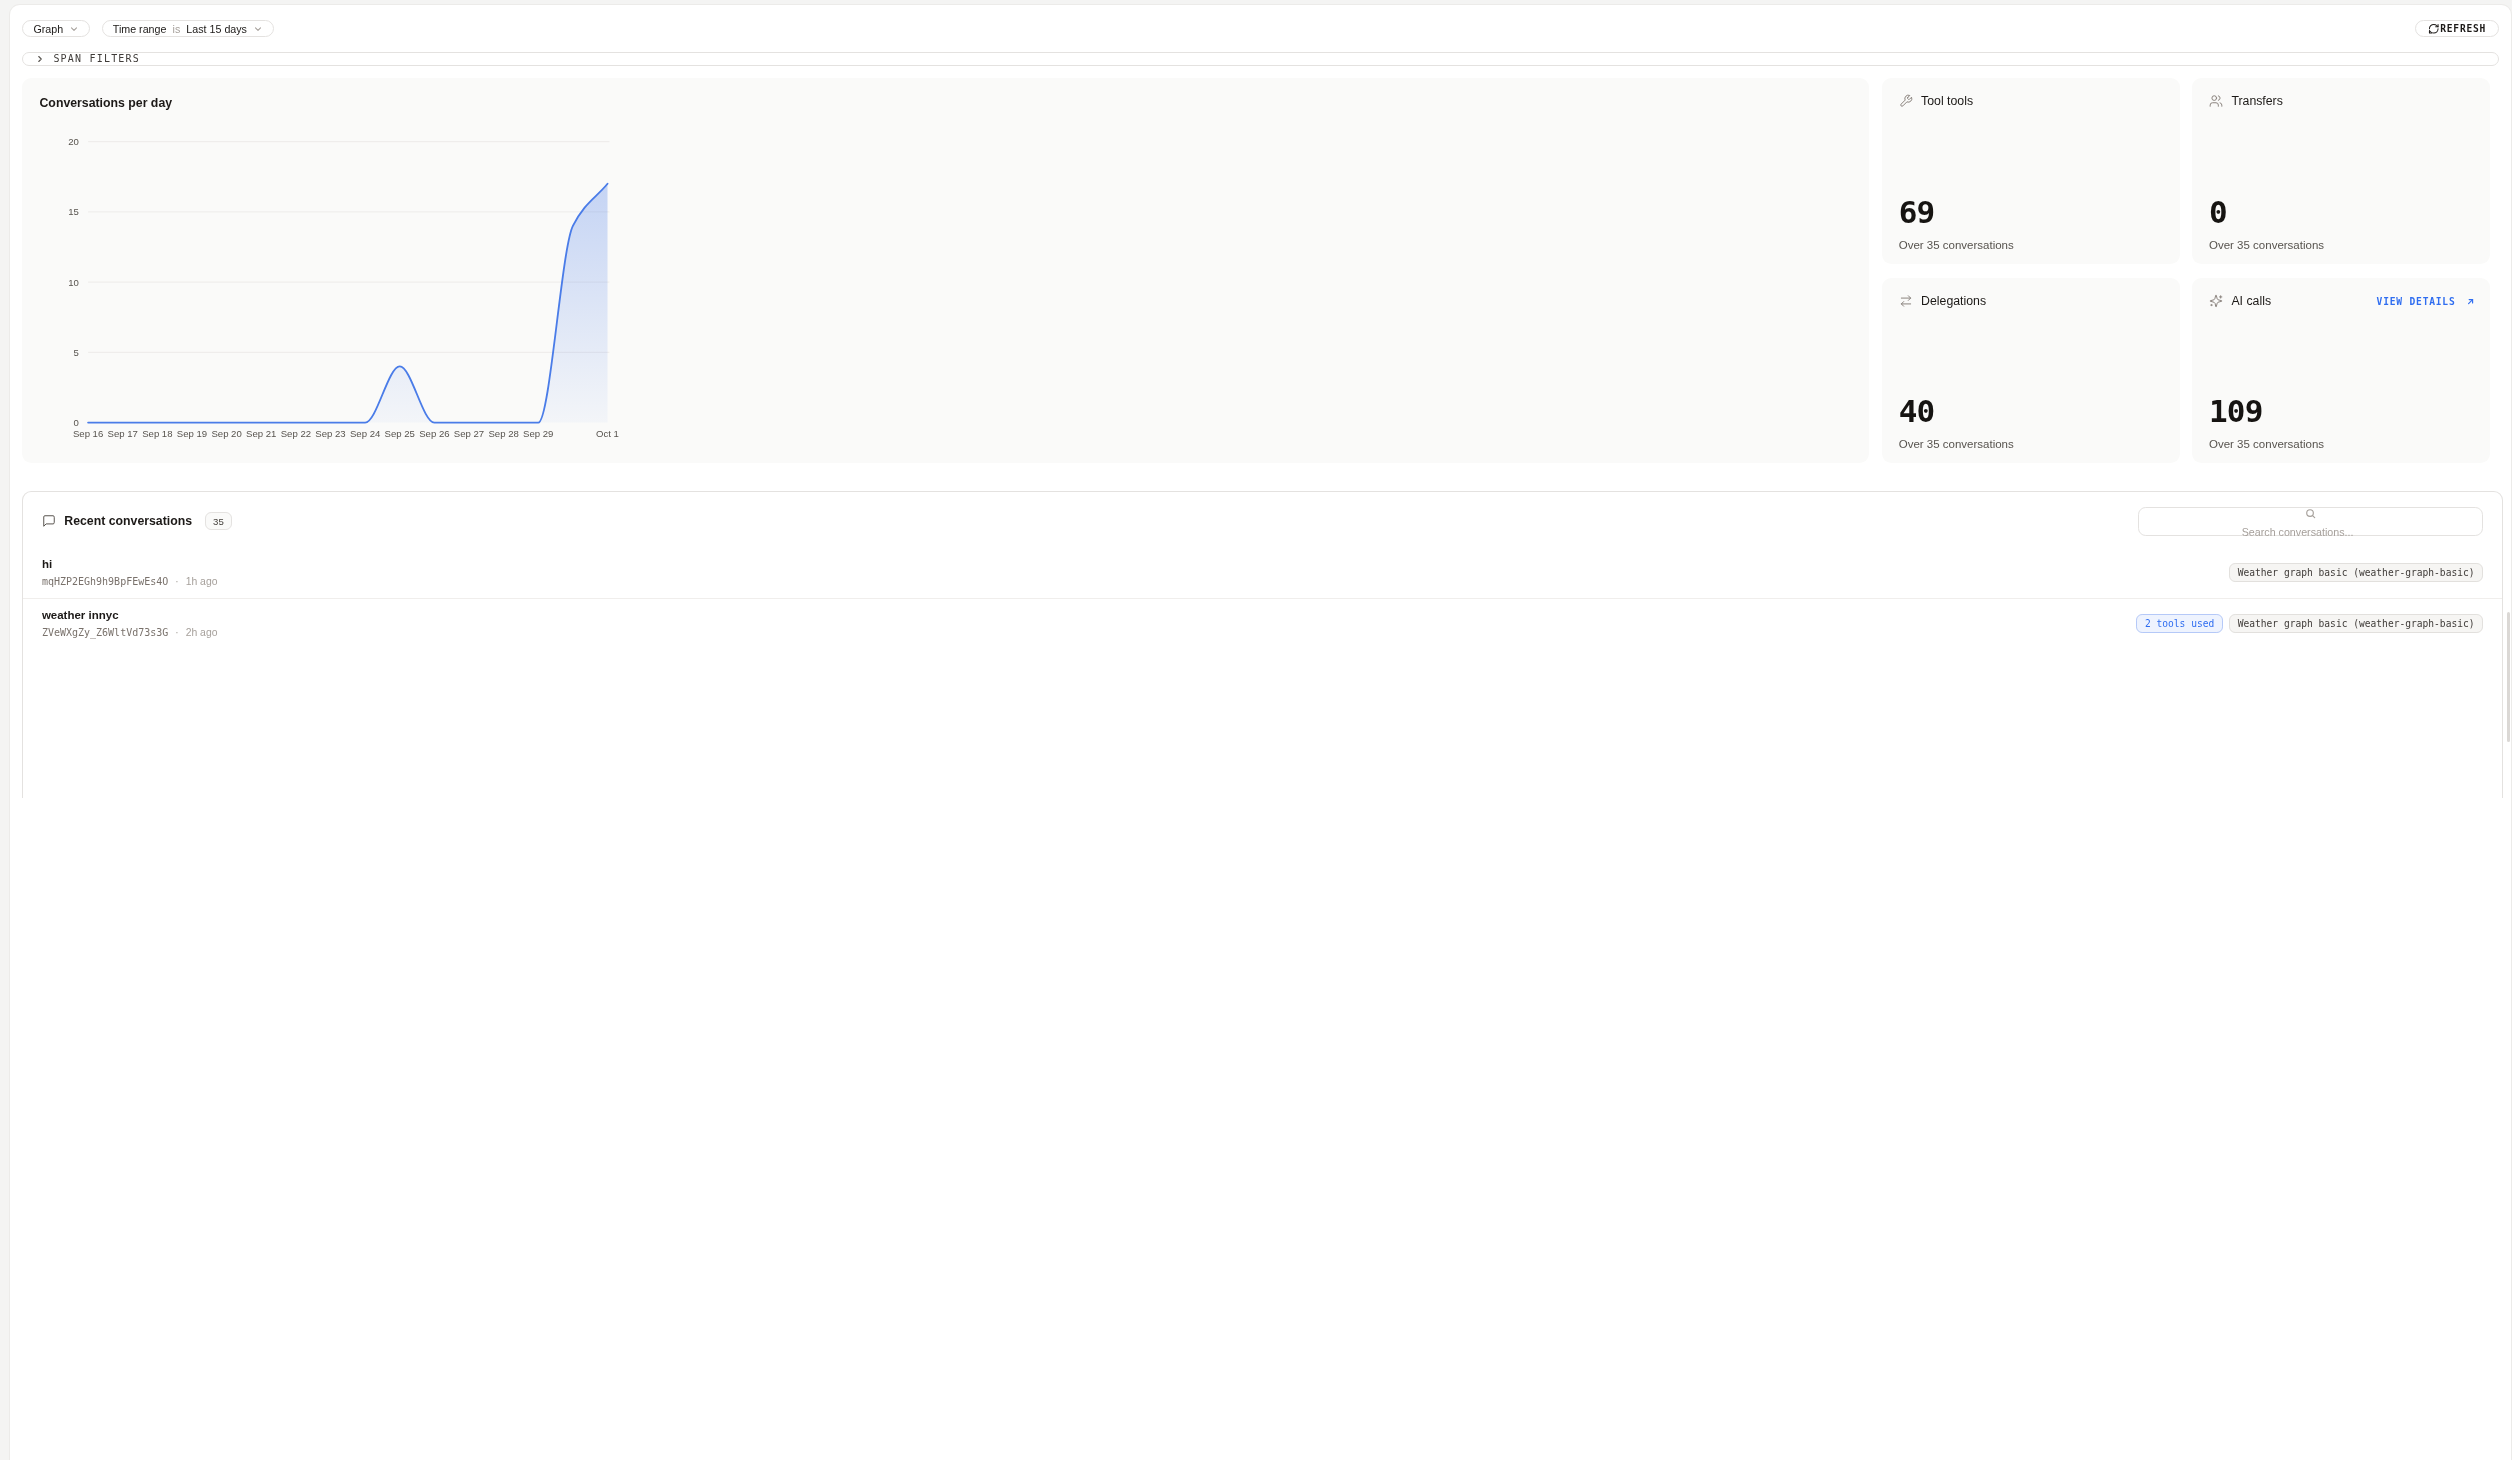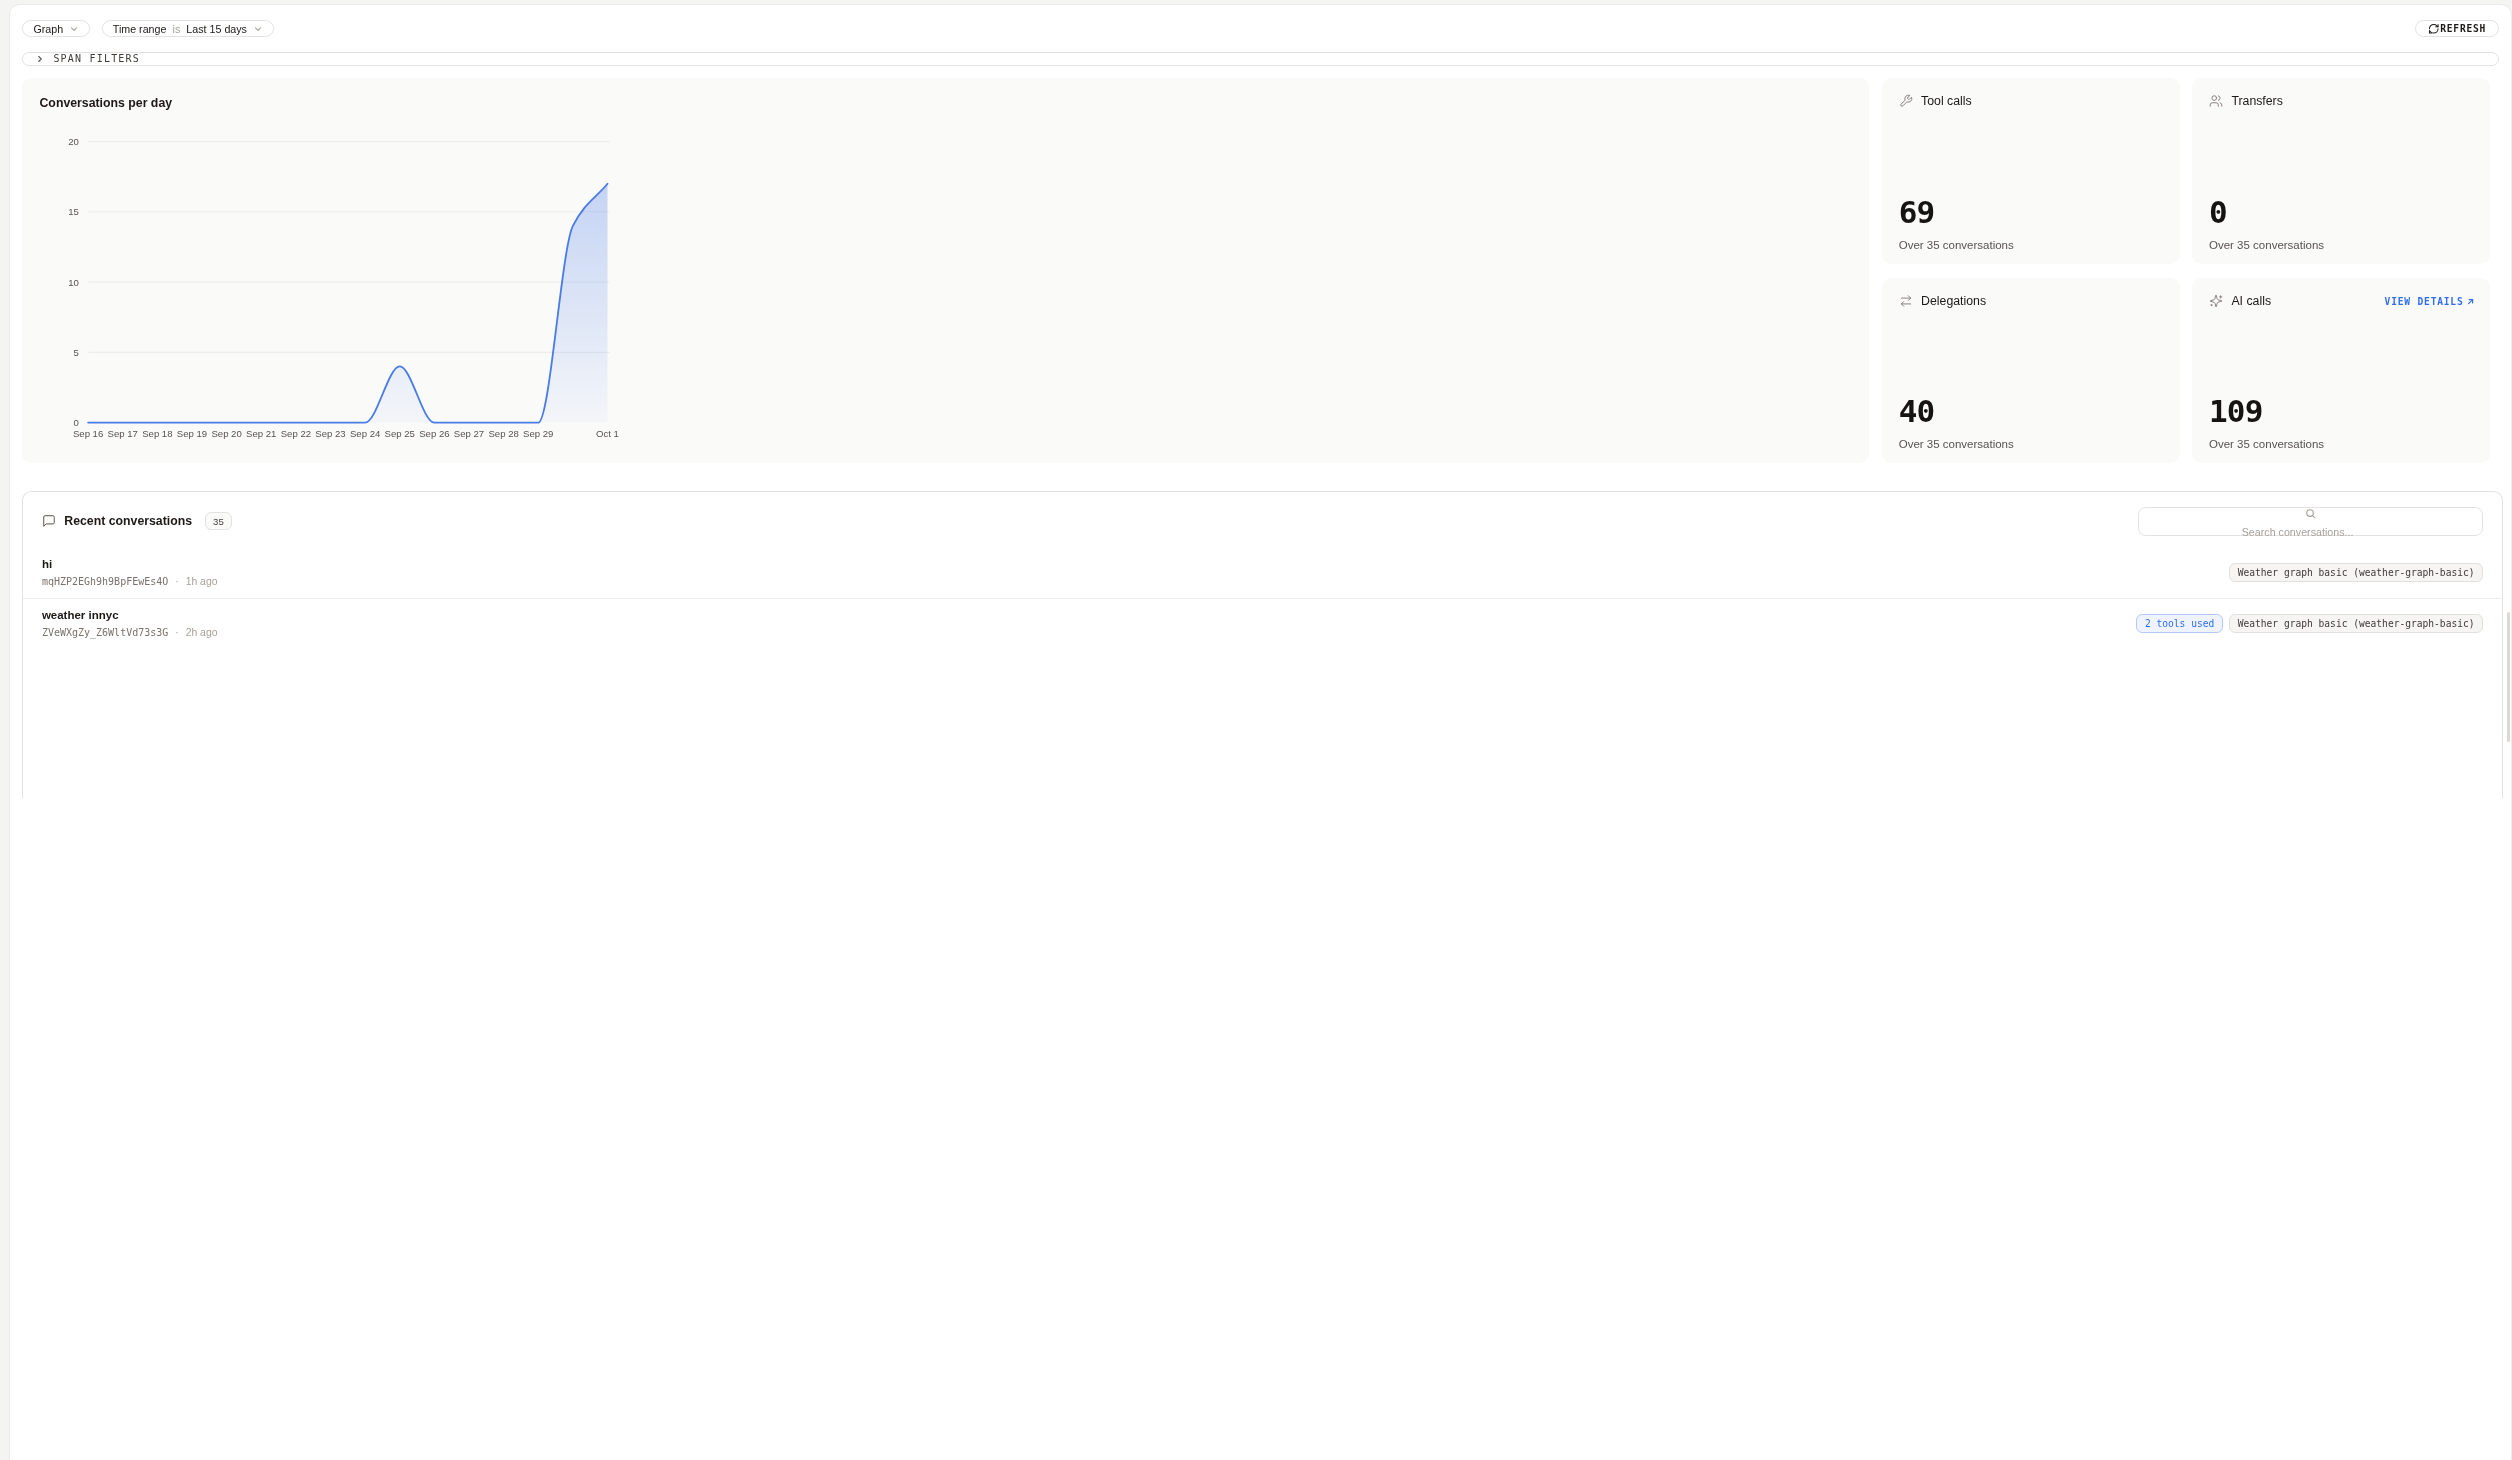--- a/index.html
+++ b/index.html
@@ -41,21 +41,21 @@
   .chart-card { grid-row:1 / 3; position:relative; }
   .chart-title { position:absolute; left:17px; top:18.4px; font-size:12.3px; font-weight:700; }
   .chart-svg { position:absolute; left:0; top:46px; }
 
   .stat-card { padding:16px 17px 13px; display:flex; flex-direction:column; position:relative; }
   .stat-head { display:flex; align-items:center; gap:8.4px; font-size:12.3px; font-weight:500; }
   .stat-head .sicon { color:#8a837d; display:flex; }
   .stat-value { margin-top:auto; font-family:"DejaVu Sans Mono", monospace; font-weight:700;
                 font-size:31px; line-height:1; letter-spacing:-0.8px; color:#161412; }
   .stat-caption { margin-top:10.7px; font-size:11.5px; color:#57534e; }
-  .view-details { position:absolute; top:18.4px; right:15.3px; display:flex; align-items:center; gap:2px;
+  .view-details { position:absolute; top:18.4px; right:15.3px; display:flex; align-items:center; gap:10px;
                   font-family:"DejaVu Sans Mono", monospace; font-size:9.6px; font-weight:600;
                   letter-spacing:0.8px; color:#2f6df0; cursor:pointer; }
 
   
   .recent { margin:28px 8.4px 0 12.3px; height:307px; background:#fff; border:0.8px solid #e4e2e0;
             border-bottom:none; border-radius:9.2px 9.2px 0 0; }
   .recent-head { display:flex; align-items:center; gap:8.4px; padding:14.6px 18.4px 11.5px; }
   .recent-title { font-size:12.3px; font-weight:700; }
   .recent-head .ricon { color:#57534e; display:flex; }
   .count-badge { margin-left:4.6px; font-size:9.6px; color:#44403c; border:0.8px solid #e4e2e0;
@@ -161,21 +161,21 @@
         </svg>
     </div>
 
     <div class="card stat-card">
       <div class="stat-head">
         <span class="sicon">
           <svg width="14" height="14" viewBox="0 0 24 24" fill="none" stroke="currentColor" stroke-width="1.7" stroke-linecap="round" stroke-linejoin="round">
               <path d="M14.7 6.3a1 1 0 0 0 0 1.4l1.6 1.6a1 1 0 0 0 1.4 0l3.77-3.77a6 6 0 0 1-7.94 7.94l-6.91 6.91a2.12 2.12 0 0 1-3-3l6.91-6.91a6 6 0 0 1 7.94-7.94l-3.76 3.76z"></path>
             </svg>
         </span>
-        <span>Tool calls</span>
+        <span>Tool tools</span>
       </div>
       <div class="stat-value">69</div>
       <div class="stat-caption">Over 35 conversations</div>
     </div>
 
     <div class="card stat-card">
       <div class="stat-head">
         <span class="sicon">
           <svg width="14" height="14" viewBox="0 0 24 24" fill="none" stroke="currentColor" stroke-width="1.7" stroke-linecap="round" stroke-linejoin="round">
               <path d="M16 21v-2a4 4 0 0 0-4-4H6a4 4 0 0 0-4 4v2"></path>

